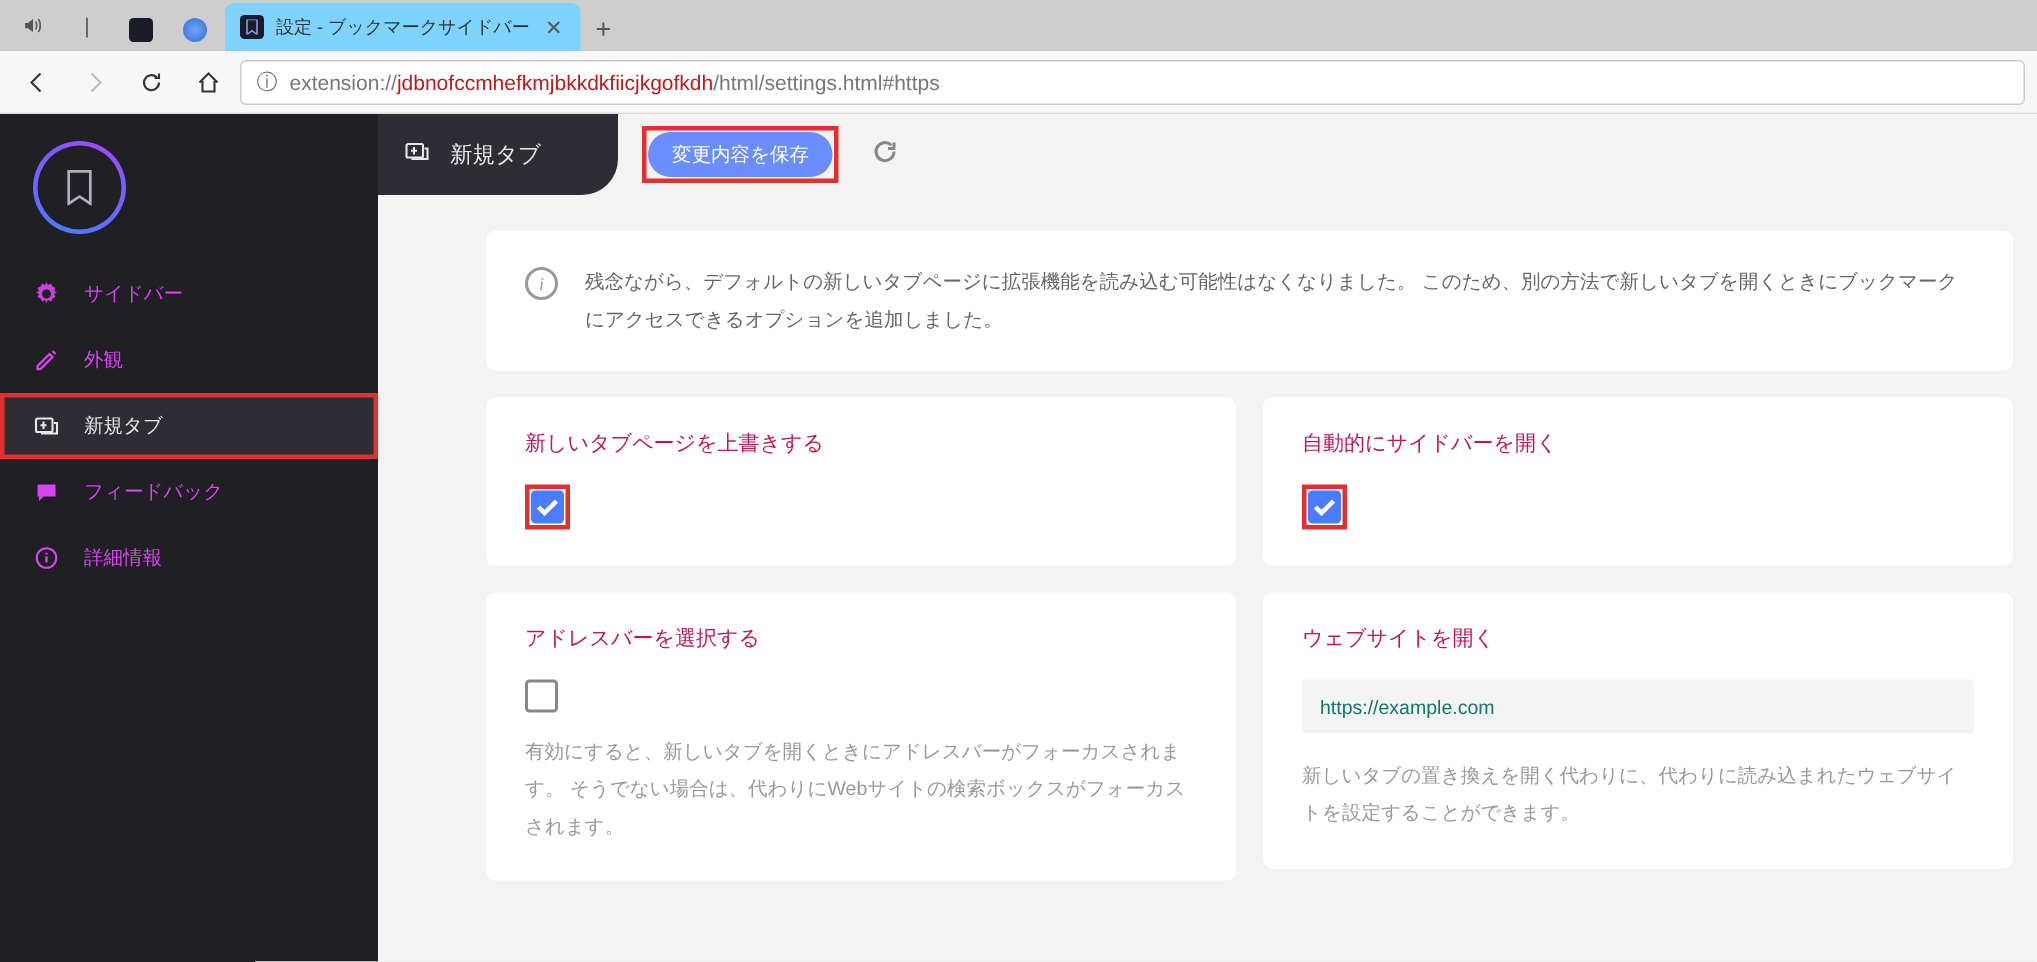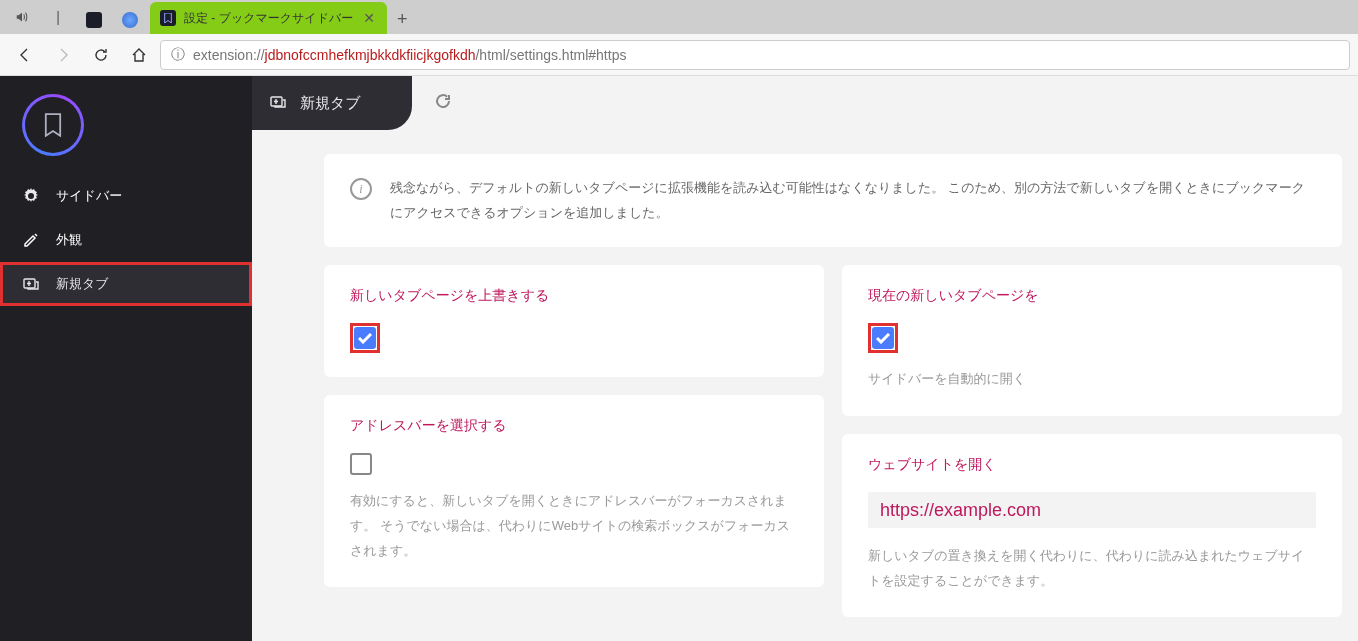--- a/index.html
+++ b/index.html
@@ -4,40 +4,40 @@
 <style>
 * { margin: 0; padding: 0; box-sizing: border-box; font-family: "Segoe UI", "Meiryo", sans-serif; }
 body { width: 1358px; height: 641px; background: #e8e8e8; overflow: hidden; }
 
 
 .browser-chrome { background: #cecece; }
 .tab-strip { height: 34px; display: flex; align-items: flex-end; padding-left: 4px; }
 .sys-icon { width: 36px; height: 34px; display: flex; align-items: center; justify-content: center; color: #555; font-size: 14px; }
 .fav-tab { width: 36px; height: 28px; display: flex; align-items: center; justify-content: center; background: #cecece; border-radius: 4px 4px 0 0; }
 .fav-tab .fav { width: 16px; height: 16px; border-radius: 3px; }
-.tab { height: 32px; background: #84cc16; border-radius: 6px 6px 0 0; display: flex; align-items: center; padding: 12px 10px; gap: 8px; min-width: 230px; margin-left: 2px; }
+.tab { height: 32px; background: #7dd3fc; border-radius: 6px 6px 0 0; display: flex; align-items: center; padding: 12px 10px; gap: 8px; min-width: 230px; margin-left: 2px; }
 .tab .fav { width: 16px; height: 16px; background: #1a1c2a; border-radius: 3px; display: flex; align-items: center; justify-content: center; }
 .tab .fav svg { width: 10px; height: 10px; }
 .tab-title { font-size: 12px; color: #333; flex: 1; white-space: nowrap; overflow: hidden; }
 .tab-close { width: 16px; height: 16px; display: flex; align-items: center; justify-content: center; color: #555; font-size: 14px; cursor: pointer; }
 .new-tab-btn { width: 30px; height: 30px; display: flex; align-items: center; justify-content: center; color: #555; font-size: 18px; cursor: pointer; }
 
 .toolbar { height: 42px; background: #f7f7f7; display: flex; align-items: center; padding: 0 8px; gap: 4px; border-bottom: 1px solid #ddd; }
 .tool-btn { width: 34px; height: 34px; display: flex; align-items: center; justify-content: center; color: #555; border-radius: 4px; cursor: pointer; }
 .tool-btn.disabled { color: #bbb; }
 .address-bar { flex: 1; height: 30px; background: #fff; border: 1px solid #ccc; border-radius: 4px; display: flex; align-items: center; padding: 0 10px; gap: 8px; font-size: 14px; color: #777; }
 .address-bar .url-dark { color: #b91c1c; }
 
 
 .app { display: flex; height: 565px; background: #f3f3f3; }
 .sidebar { width: 252px; background: #1f1f24; padding-top: 12px; position: relative; }
 .logo-wrap { width: 62px; height: 62px; border-radius: 50%; margin: 6px 0 18px 22px; padding: 3px; background: conic-gradient(from 200deg, #4a7cff, #9a4aff, #4a7cff); }
 .logo-inner { width: 100%; height: 100%; border-radius: 50%; background: #1f1f24; display: flex; align-items: center; justify-content: center; }
 .logo-inner svg { width: 20px; height: 24px; stroke: #aeb0c0; fill: none; stroke-width: 1.5; }
-.nav-item { height: 44px; display: flex; align-items: center; padding-left: 22px; gap: 16px; color: #ffffff; font-size: 13px; cursor: pointer; position: relative; }
+.nav-item { height: 44px; display: flex; align-items: center; padding-left: 22px; gap: 16px; color: #d946ef; font-size: 13px; cursor: pointer; position: relative; }
 .nav-item.active { background: #2d2d33; color: #e8e8ea; }
 .nav-item.active::after { content: ""; position: absolute; right: -9px; top: 50%; transform: translateY(-50%); width: 0; height: 0; border-top: 9px solid transparent; border-bottom: 9px solid transparent; border-right: 9px solid #f3f3f3; }
 .nav-icon { width: 18px; height: 18px; display: flex; align-items: center; justify-content: center; fill: currentColor; }
 .nav-icon svg { width: 16px; height: 16px; }
 .premium-badge { width: 22px; height: 22px; border-radius: 50%; background: #f7c948; display: flex; align-items: center; justify-content: center; margin-left: -2px; }
 .premium-badge svg { width: 12px; height: 10px; fill: #fff; }
 .hl-red { outline: 3px solid #e03030; outline-offset: -3px; }
 
 
 .content { flex: 1; display: flex; flex-direction: column; background: #f3f3f3; }
@@ -56,21 +56,21 @@
 .cards-row { display: flex; gap: 18px; }
 .cards-col { flex: 1; display: flex; flex-direction: column; gap: 18px; }
 .card { background: #fff; border-radius: 6px; padding: 22px 26px 24px 26px; }
 .card-title { font-size: 14px; color: #be185d; font-weight: 400; margin-bottom: 18px; }
 .checkbox { width: 22px; height: 22px; border: 2px solid #4a7cff; border-radius: 3px; display: flex; align-items: center; justify-content: center; cursor: pointer; }
 .checkbox.checked { background: #4a7cff; }
 .checkbox.unchecked { border-color: #888; }
 .checkbox svg { width: 14px; height: 11px; stroke: #fff; stroke-width: 3; fill: none; }
 .cb-wrap { display: inline-block; padding: 4px; }
 .card-desc { font-size: 13px; color: #999; line-height: 1.9; margin-top: 14px; }
-.text-input { width: 100%; height: 36px; background: #f3f3f3; border: none; padding: 0 12px; font-size: 18px; color: #be185d; border-radius: 2px; margin-bottom: 16px; }
+.text-input { width: 100%; height: 36px; background: #f3f3f3; border: none; padding: 0 12px; font-size: 13px; color: #0f766e; border-radius: 2px; margin-bottom: 16px; }
 </style>
 </head>
 <body>
 
 <div class="browser-chrome">
   <div class="tab-strip">
     <div class="sys-icon">
       <svg viewBox="0 0 16 16" width="14" height="14" fill="none" stroke="#555" stroke-width="1.2">
           <path d="M2 6v4h2l4 3V3L4 6H2z" fill="#555" stroke="none"></path>
           <path d="M10 5c1 1 1 5 0 6M12 3c2 2 2 8 0 10"></path>
@@ -149,33 +149,53 @@
     </div>
     <div class="nav-item active hl-red">
       <span class="nav-icon">
           <svg viewBox="0 0 16 16">
             <rect x="1" y="3" width="11" height="9" rx="1" fill="none" stroke="currentColor" stroke-width="1.4"></rect>
             <path d="M13 6h2v7H5v-1" fill="none" stroke="currentColor" stroke-width="1.4"></path>
             <path d="M6 5v5M4 7.5h4" stroke="currentColor" stroke-width="1.4"></path>
           </svg>
         </span>
       <span>新規タブ</span>
+    </div>
+    <div class="nav-item">
+      <span class="nav-icon">
+          <svg viewBox="0 0 16 16">
+            <path d="M2 3h12v8H6l-3 3v-3H2z" fill="currentColor"></path>
+          </svg>
+        </span>
+      <span>フィードバック</span>
+    </div>
+    <div class="nav-item">
+      <span class="nav-icon">
+          <svg viewBox="0 0 16 16">
+            <circle cx="8" cy="8" r="6.5" fill="none" stroke="currentColor" stroke-width="1.4"></circle>
+            <path d="M8 7v4M8 4.5v1" stroke="currentColor" stroke-width="1.6"></path>
+          </svg>
+        </span>
+      <span>詳細情報</span>
     </div>
   </div>
 
   <div class="content">
     <div class="header-row">
       <div class="page-header">
         <span class="header-icon"><svg viewBox="0 0 16 16">
               <rect x="1" y="3" width="11" height="9" rx="1" fill="none" stroke="#e8e8ea" stroke-width="1.4"></rect>
               <path d="M13 6h2v7H5v-1" fill="none" stroke="#e8e8ea" stroke-width="1.4"></path>
               <path d="M6 5v5M4 7.5h4" stroke="#e8e8ea" stroke-width="1.4"></path>
             </svg></span>
         <span>新規タブ</span>
       </div>
+      <div class="save-btn-wrap hl-red">
+        <button class="save-btn">変更内容を保存</button>
+      </div>
       <span class="reload-icon"><svg viewBox="0 0 18 18">
             <path d="M15 9a6 6 0 11-1.8-4.2M15 3v4h-4"></path>
           </svg></span>
     </div>
 
     <div class="scroll-area">
       <div class="info-box">
         <div class="info-icon">i</div>
         <div>残念ながら、デフォルトの新しいタブページに拡張機能を読み込む可能性はなくなりました。 このため、別の方法で新しいタブを開くときにブックマークにアクセスできるオプションを追加しました。</div>
       </div>
@@ -195,29 +215,28 @@
 
           <div class="card">
             <div class="card-title">アドレスバーを選択する</div>
             <div class="checkbox unchecked"></div>
             <div class="card-desc">有効にすると、新しいタブを開くときにアドレスバーがフォーカスされます。 そうでない場合は、代わりにWebサイトの検索ボックスがフォーカスされます。</div>
           </div>
         </div>
 
         <div class="cards-col">
           <div class="card">
-            <div class="card-title">現在の新しいタブページを</div>
+            <div class="card-title">自動的にサイドバーを開く</div>
             <div class="cb-wrap hl-red">
               <div class="checkbox checked">
                   <svg viewBox="0 0 14 11">
                     <path d="M1 5l4 4 8-8"></path>
                   </svg>
                 </div>
             </div>
-            <div class="card-desc">サイドバーを自動的に開く</div>
           </div>
 
           <div class="card">
             <div class="card-title">ウェブサイトを開く</div>
             <input class="text-input" value="https://example.com" style="">
             <div class="card-desc" style="margin-top:0">新しいタブの置き換えを開く代わりに、代わりに読み込まれたウェブサイトを設定することができます。</div>
           </div>
         </div>
       </div>
     </div>

